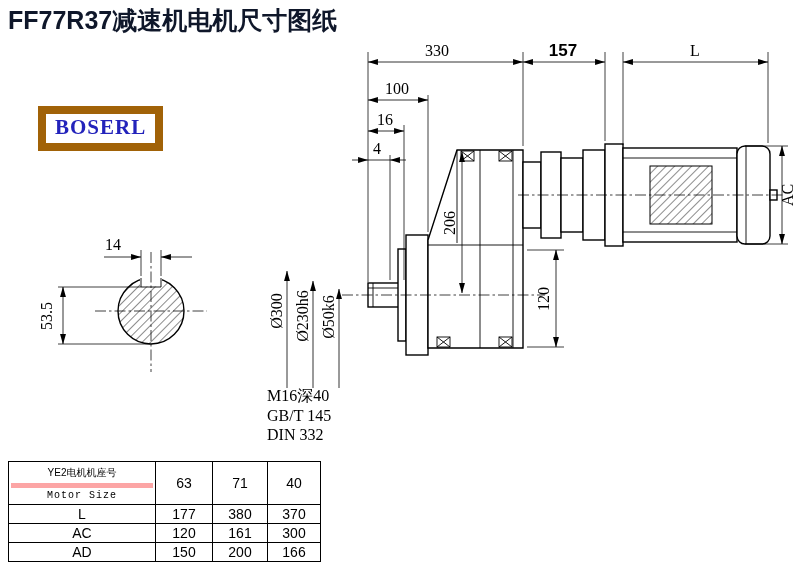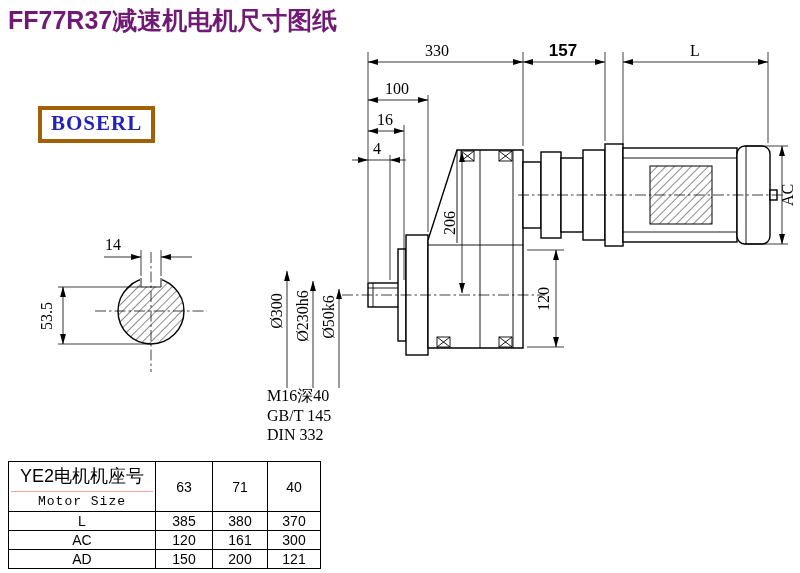--- a/index.html
+++ b/index.html
@@ -1,22 +1,22 @@
 <!DOCTYPE html>
 <html><head>
 <meta charset="utf-8">
 <style>
   * { box-sizing: border-box; }
   html, body { margin: 0; padding: 0; background: #ffffff; }
   .page { position: relative; width: 800px; height: 573px; background: #fff;
           font-family: "Liberation Sans", sans-serif; overflow: hidden; }
   .title { position: absolute; left: 8px; top: 4px; margin: 0;
-           font-size: 25px; font-weight: bold; color: #701a75;
+           font-size: 25px; font-weight: bold; color: #0f172a;
            font-family: "Liberation Sans", sans-serif; }
-  .logo { position: absolute; left: 38px; top: 106px; border: 4px solid #a16207;
+  .logo { position: absolute; left: 38px; top: 106px; border: 8px solid #a16207;
           padding: 1px 9px 3px; background: #fff; }
   .logo .logo-text { font-family: "Liberation Serif", serif; font-weight: bold;
           font-size: 21px; color: #2323bb; letter-spacing: 1px; }
   .drawing { position: absolute; left: 0; top: 0; }
 
   
   .outline { fill: #ffffff; stroke: #000; stroke-width: 1.4; }
   .thin    { fill: none; stroke: #000; stroke-width: 0.9; }
   .ext line { stroke: #000; stroke-width: 0.75; }
   .dim line { stroke: #000; stroke-width: 0.8; fill: none; }
@@ -24,22 +24,22 @@
   .t  { font: 16px "Liberation Serif", serif; fill: #000; text-anchor: middle; }
   .tb { font: bold 17px "Liberation Sans", sans-serif; fill: #000; text-anchor: middle; }
   .tn { font: 16px "Liberation Serif", serif; fill: #000; text-anchor: start; }
 
   .spec-table { position: absolute; left: 8px; top: 461px; border-collapse: collapse;
                 table-layout: fixed; background: #fff; }
   .spec-table td { border: 1px solid #000; text-align: center; vertical-align: middle;
                    font-size: 14px; color: #000; padding: 0 2px; height: 19px;
                    font-family: "Liberation Sans", sans-serif; }
   .spec-table tr.hrow td { height: 43px; }
-  .hc .cn { font-size: 18px; padding: 2px 0 3px; border-bottom: 1px solid #fca5a5; }
-  .hc .en { font-family: "Liberation Mono", monospace; font-size: 13px;
+  .hc .cn { font-size: 10px; padding: 2px 0 3px; border-bottom: 5px solid #fca5a5; }
+  .hc .en { font-family: "Liberation Mono", monospace; font-size: 10px;
             letter-spacing: 1px; padding: 2px 0; }
 </style>
 </head>
 <body>
 
 <div class="page">
 
   <h1 class="title">FF77R37减速机电机尺寸图纸</h1>
 
   <svg class="drawing" width="800" height="573" viewBox="0 0 800 573" xmlns="http://www.w3.org/2000/svg">
@@ -184,32 +184,32 @@
         <td class="hc">
           <div class="cn">YE2电机机座号</div>
           <div class="en">Motor Size</div>
         </td>
         <td>63</td>
         <td>71</td>
         <td>40</td>
       </tr>
       <tr>
         <td>L</td>
-        <td>385</td>
+        <td>177</td>
         <td>380</td>
         <td>370</td>
       </tr>
       <tr>
         <td>AC</td>
         <td>120</td>
         <td>161</td>
         <td>300</td>
       </tr>
       <tr>
         <td>AD</td>
         <td>150</td>
         <td>200</td>
-        <td>121</td>
+        <td>166</td>
       </tr>
     </tbody>
   </table>
 
 </div>
 
 </body></html>

